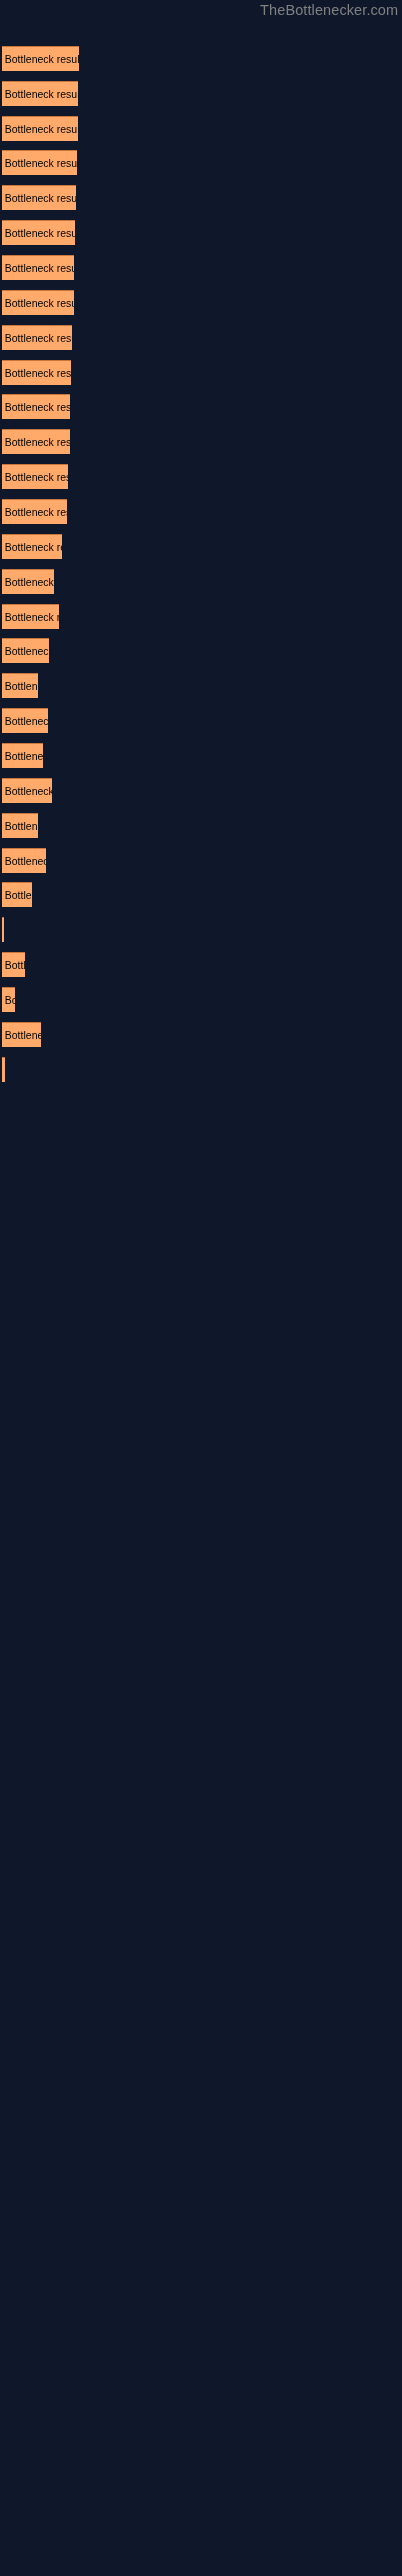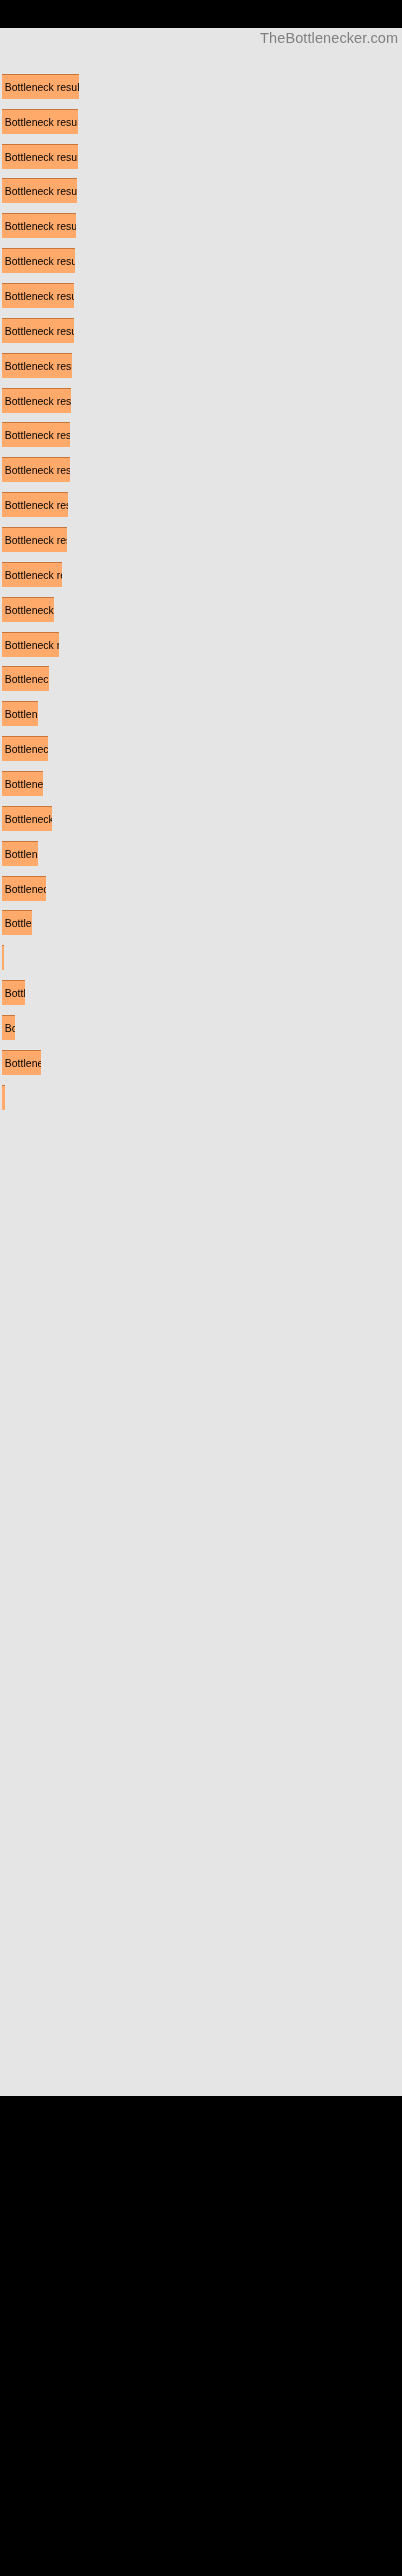--- a/index.html
+++ b/index.html
@@ -15,23 +15,22 @@
     overflow: hidden;
     font-family: "Liberation Sans", sans-serif;
     -webkit-font-smoothing: antialiased;
   }
 
   #chart-root {
     position: absolute;
     left: 0;
     top: 0;
     width: 403px;
-    height: 2068px;
-    background: #e5e5e5;
-    margin-top: 28px;
+    height: 2576px;
+    background: #0f172a;
   }
 
   
   #watermark {
     position: absolute;
     right: 4.8px;
     top: 1.6px;
     color: #808080;
     font-size: 14.5px;
     line-height: 17.7px;

